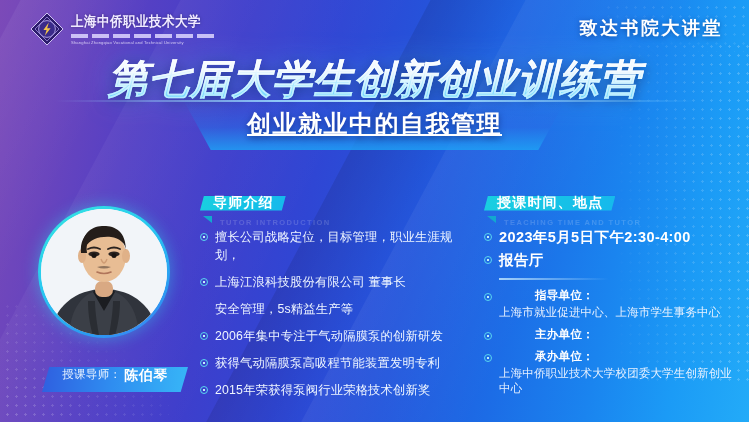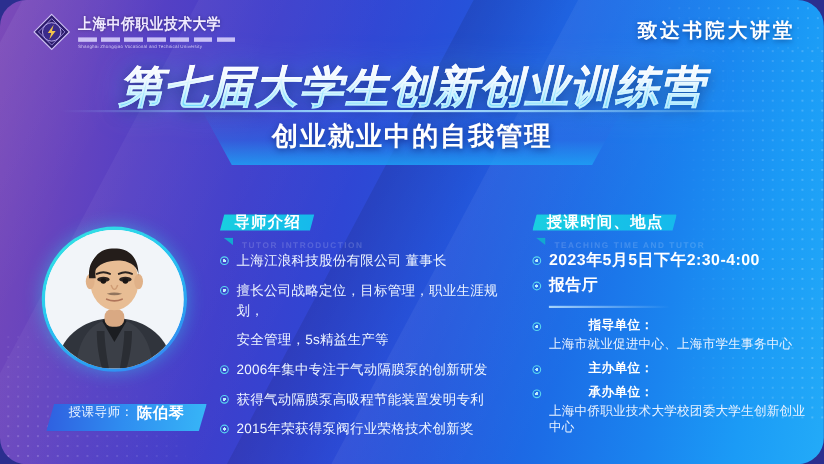--- a/index.html
+++ b/index.html
@@ -9,21 +9,20 @@
     background:#2b2f8f;
   }
 
   
   #poster {
     position:relative; width:749px; height:422px; overflow:hidden;
     background:linear-gradient(100deg,
       #7c4ab8 0%, #6a45bd 9%, #5540c4 18%,
       #3f3ecb 30%, #2f46d4 42%, #2356dc 55%,
       #1c6ce6 68%, #1a84ef 80%, #1b9bf6 90%, #23abf8 100%);
-    border-radius:24px;
   }
 
   
   .band { position:absolute; top:-140px; height:720px; transform:rotate(28deg);
           transform-origin:top left; pointer-events:none; }
   .b1 { left:95px;  width:120px; background:linear-gradient(90deg,rgba(255,255,255,.055),rgba(255,255,255,0)); }
   .b2 { left:255px; width:210px; background:linear-gradient(90deg,rgba(255,255,255,.045),rgba(255,255,255,0)); }
   .b3 { left:505px; width:90px;  background:linear-gradient(90deg,rgba(0,0,0,.10),rgba(0,0,0,0)); }
   .b4 { left:600px; width:150px; background:linear-gradient(90deg,rgba(255,255,255,.05),rgba(255,255,255,0)); }
   .b5 { left:-60px; width:70px;  background:linear-gradient(90deg,rgba(0,0,0,.09),rgba(0,0,0,0)); }
@@ -71,21 +70,21 @@
   .sub-band { position:absolute; left:50%; top:100px; transform:translateX(-50%);
     width:455px; height:50px;
     background:linear-gradient(180deg,rgba(60,90,215,.0) 0%,rgba(40,110,230,.55) 55%,rgba(30,160,245,.85) 100%);
     clip-path:polygon(8% 0, 92% 0, 86% 100%, 14% 100%); }
   .sub-line { position:absolute; left:50%; top:100px; transform:translateX(-50%);
     width:640px; height:1.5px;
     background:linear-gradient(90deg,transparent,rgba(160,225,255,.85) 35%,rgba(190,235,255,.95) 50%,rgba(160,225,255,.85) 65%,transparent); }
   .sub-title { position:absolute; left:0; right:0; top:108px; text-align:center;
     font-family:"DejaVu Sans","Liberation Sans",sans-serif; font-weight:700;
     font-size:24px; letter-spacing:1.5px; color:#ffffff;
-    text-shadow:0 2px 6px rgba(8,30,100,.6); white-space:nowrap; }
+    text-shadow:0 2px 6px rgba(8,30,100,.6); white-space:nowrap;text-decoration:underline; }
 
   
   .photo-ring { position:absolute; left:38px; top:206px; width:132px; height:132px;
     border-radius:50%; padding:3px;
     background:linear-gradient(150deg,#35e8e0 0%,#29c9f0 40%,#2b9bf2 75%,#3f7ef5 100%);
     box-shadow:0 0 16px rgba(45,220,240,.45); }
   .photo-inner { width:100%; height:100%; border-radius:50%; overflow:hidden;
     background:#f4f6fa; position:relative; }
   .name-plate { position:absolute; left:42px; top:367px; width:146px; height:25px;
     background:linear-gradient(95deg,#2f5fe0 0%,#2f8df0 48%,#37b6f7 100%);
@@ -197,25 +196,25 @@
 
   <div class="sec" style="left:200px; top:193px; width:262px;">
     <div class="badge-wrap">
       <div class="badge">导师介绍</div>
       <div class="badge-tail"></div>
       <div class="badge-en">TUTOR INTRODUCTION</div>
     </div>
     <div class="blist">
       <div class="brow">
         <div class="bdot"></div>
+        <div class="btext">擅长公司战略定位，目标管理，职业生涯规划，</div>
+      </div>
+      <div class="brow">
+        <div class="bdot"></div>
         <div class="btext">上海江浪科技股份有限公司 董事长</div>
-      </div>
-      <div class="brow">
-        <div class="bdot"></div>
-        <div class="btext">擅长公司战略定位，目标管理，职业生涯规划，</div>
       </div>
       <div class="brow">
         <div class="btext cont">安全管理，5s精益生产等</div>
       </div>
       <div class="brow">
         <div class="bdot"></div>
         <div class="btext">2006年集中专注于气动隔膜泵的创新研发</div>
       </div>
       <div class="brow">
         <div class="bdot"></div>

